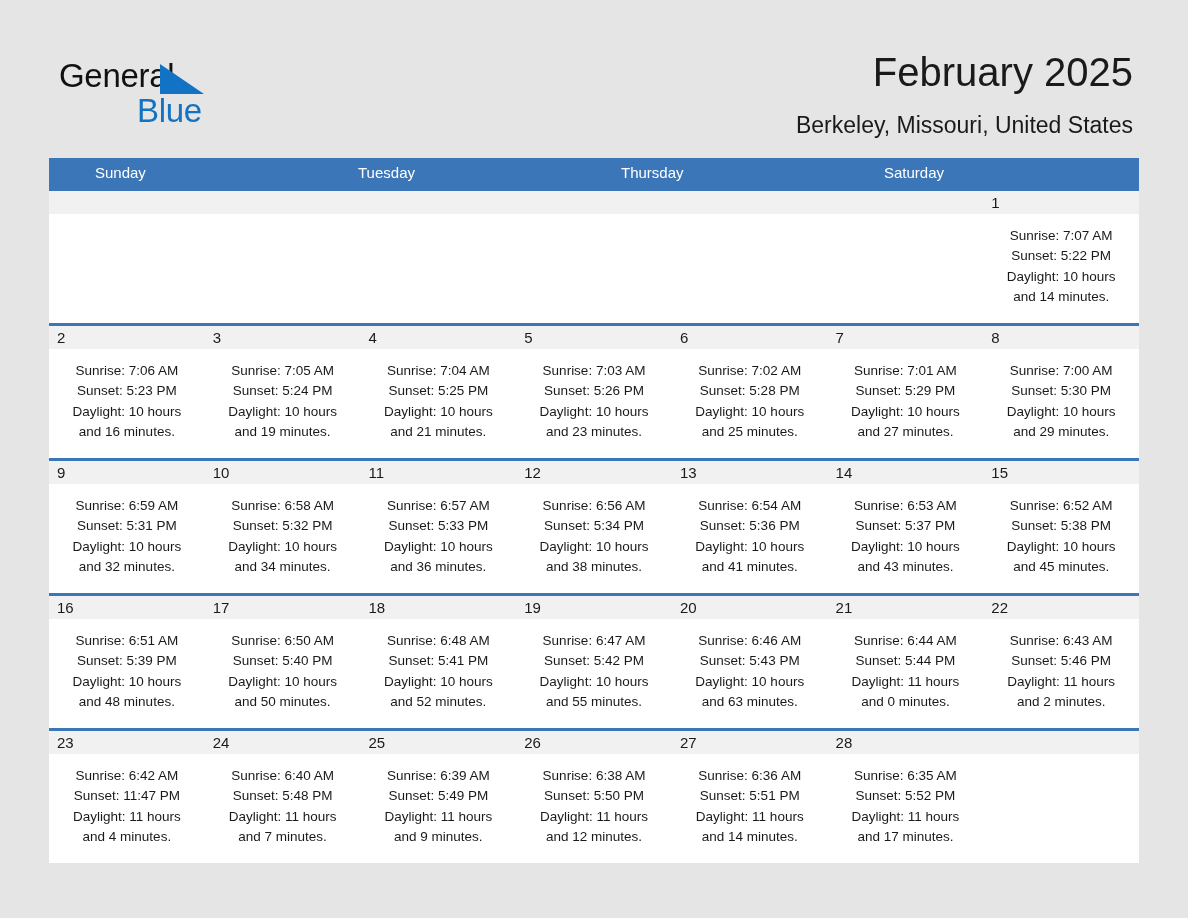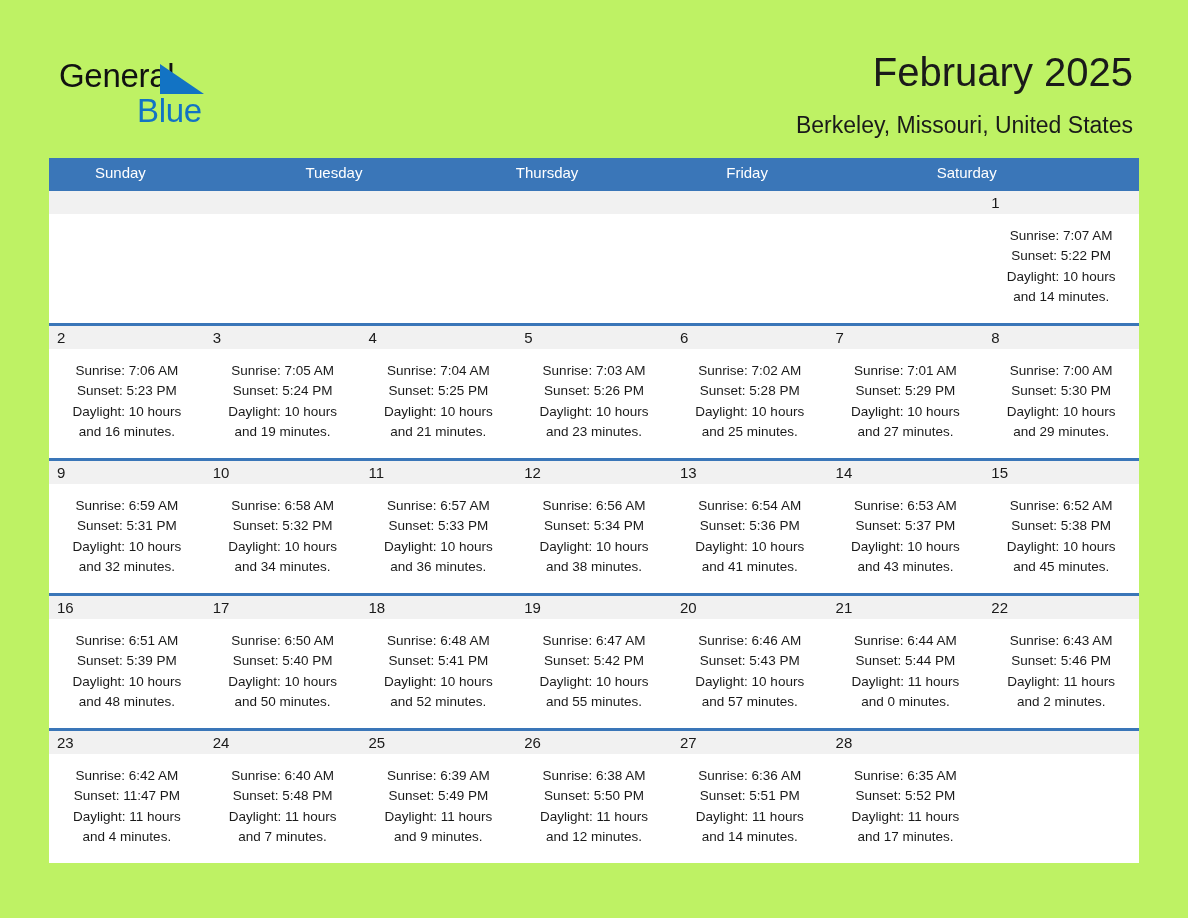--- a/index.html
+++ b/index.html
@@ -7,21 +7,21 @@
     margin: 0; padding: 0;
     width: 1188px; height: 918px;
     background: #ffffff;
     font-family: "Liberation Sans", sans-serif;
     -webkit-font-smoothing: antialiased;
   }
   .page {
     position: relative;
     width: 1188px;
     height: 918px;
-    background: #bef264;
+    background: #e5e5e5;
     overflow: hidden;
   }
 
   
   .topbar {
     position: absolute;
     left: 49px; top: 40px; right: 49px;
     height: 108px;
   }
   .logo {
@@ -148,21 +148,20 @@
 
     <div class="title">February 2025</div>
     <div class="subtitle">Berkeley, Missouri, United States</div>
   </div>
 
   <div class="calendar">
     <div class="weekday-row" id="weekday-row">
         <div class="weekday">Sunday</div>
         <div class="weekday">Tuesday</div>
         <div class="weekday">Thursday</div>
-        <div class="weekday">Friday</div>
         <div class="weekday">Saturday</div>
       </div>
     <div id="weeks-container">
         <div class="week-row first">
           <div class="day-cell empty">
             <div class="day-number-band"><span class="day-number"></span></div>
             <div class="day-body"></div>
           </div>
           <div class="day-cell empty">
             <div class="day-number-band"><span class="day-number"></span></div>
@@ -360,21 +359,21 @@
               <div class="day-line">Daylight: 10 hours</div>
               <div class="day-line">and 55 minutes.</div>
             </div>
           </div>
           <div class="day-cell">
             <div class="day-number-band"><span class="day-number">20</span></div>
             <div class="day-body">
               <div class="day-line">Sunrise: 6:46 AM</div>
               <div class="day-line">Sunset: 5:43 PM</div>
               <div class="day-line">Daylight: 10 hours</div>
-              <div class="day-line">and 57 minutes.</div>
+              <div class="day-line">and 63 minutes.</div>
             </div>
           </div>
           <div class="day-cell">
             <div class="day-number-band"><span class="day-number">21</span></div>
             <div class="day-body">
               <div class="day-line">Sunrise: 6:44 AM</div>
               <div class="day-line">Sunset: 5:44 PM</div>
               <div class="day-line">Daylight: 11 hours</div>
               <div class="day-line">and 0 minutes.</div>
             </div>

